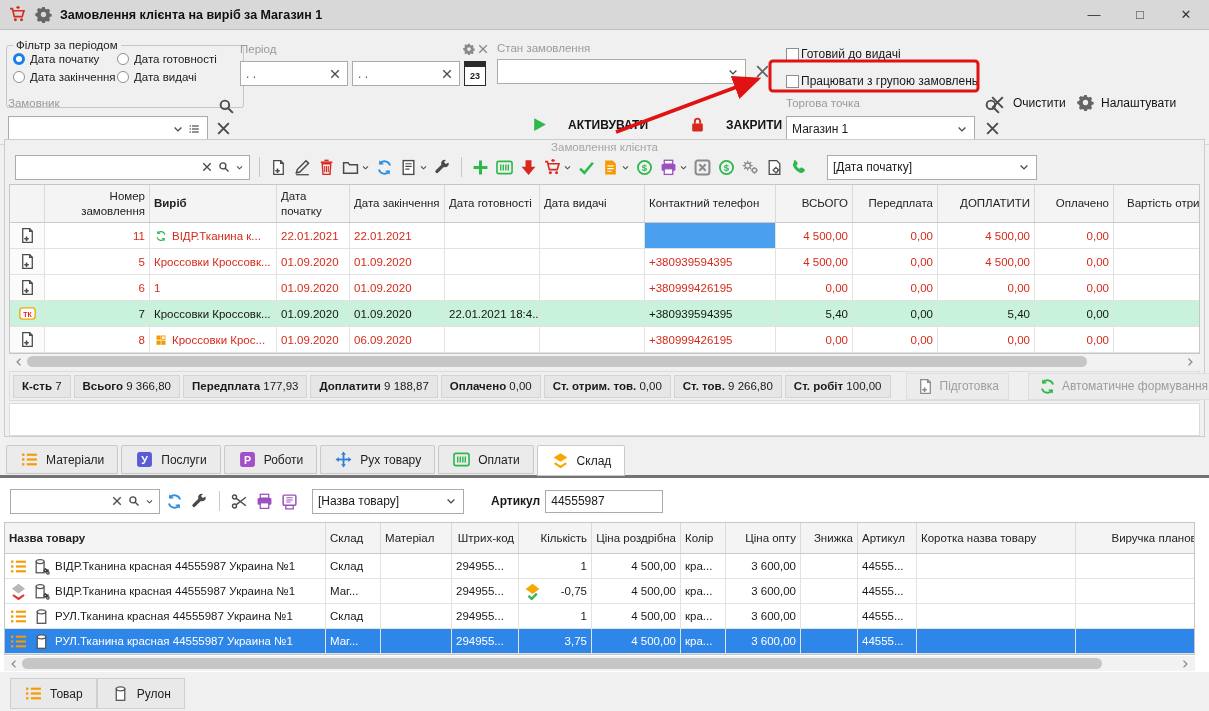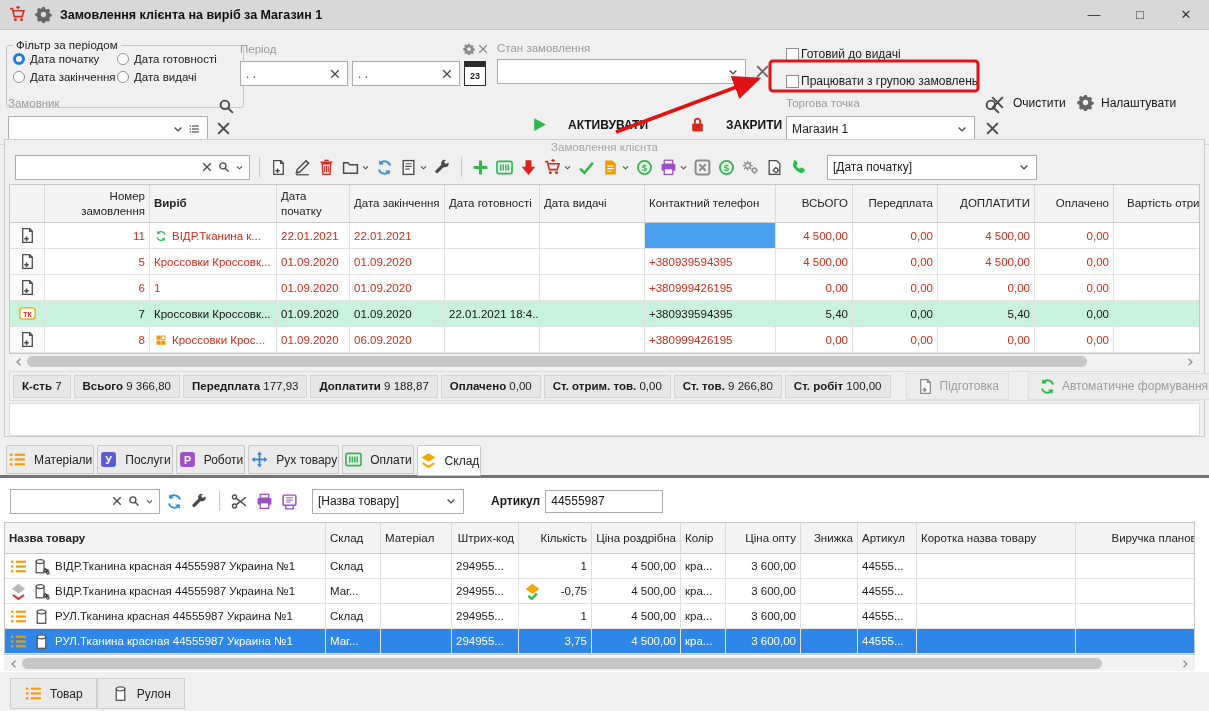--- a/index.html
+++ b/index.html
@@ -79,21 +79,21 @@
   .hscroll{position:absolute;height:15px;background:#f2f2f2;display:flex;align-items:center;justify-content:space-between;padding:0 3px;box-sizing:border-box}
   .hthumb{position:absolute;top:2px;bottom:2px;background:#c6c6c6;border-radius:7px}
   .hs1{left:4px;top:214px;width:1191px}
   .summary1{position:absolute;left:4px;top:231px;width:1191px;height:30px;background:#efefef;border:1px solid #dcdcdc;box-sizing:border-box;display:flex;align-items:center;gap:3px;padding:0 3px}
   .sum-seg{background:#e6e6e6;border:1px solid #d4d4d4;padding:4.5px 8px;font-size:11.5px;white-space:nowrap}
   .sum-seg .lbl{font-weight:bold}
   .sum-btn{display:flex;align-items:center;gap:5px;padding:3px 9px;background:#ececec;border:1px solid #dedede;color:#9d9d9d;white-space:nowrap}
   .white-strip{position:absolute;left:4px;top:263px;width:1191px;height:33px;background:#fff;border:1px solid #dcdcdc;box-sizing:border-box}
   
   .tabstrip{position:absolute;left:6px;top:445px;display:flex;gap:3px;z-index:2}
-  .tab{display:flex;align-items:center;gap:7px;padding:0 1px;height:29px;background:#ebebeb;border:1px solid #c9c9c9;border-radius:2px 2px 0 0;font-size:12px;color:#222;box-sizing:border-box}
+  .tab{display:flex;align-items:center;gap:7px;padding:0 13px;height:29px;background:#ebebeb;border:1px solid #c9c9c9;border-radius:2px 2px 0 0;font-size:12px;color:#222;box-sizing:border-box}
   .tab.active{background:#fff;height:31px;position:relative;z-index:3}
   
   .stock-panel{position:absolute;left:0;top:475px;width:1209px;height:236px;background:#fff;border-top:3px solid #737373;box-sizing:border-box}
   .toolbar2{position:absolute;left:10px;top:9px;height:28px;right:10px}
   .grid2{left:4px;top:44px;width:1191px;height:133px}
   .hs2{left:4px;top:178px;width:1191px}
   .stock-bottom{position:absolute;left:0;top:194px;width:1209px;height:42px;background:#f0f0f0}
   .bottom-tabs{position:absolute;left:10px;top:6px;display:flex;}
   .btab{display:flex;align-items:center;gap:7px;padding:5px 13px;background:#e9e9e9;border:1px solid #cfcfcf;font-size:12px;color:#222}
   

